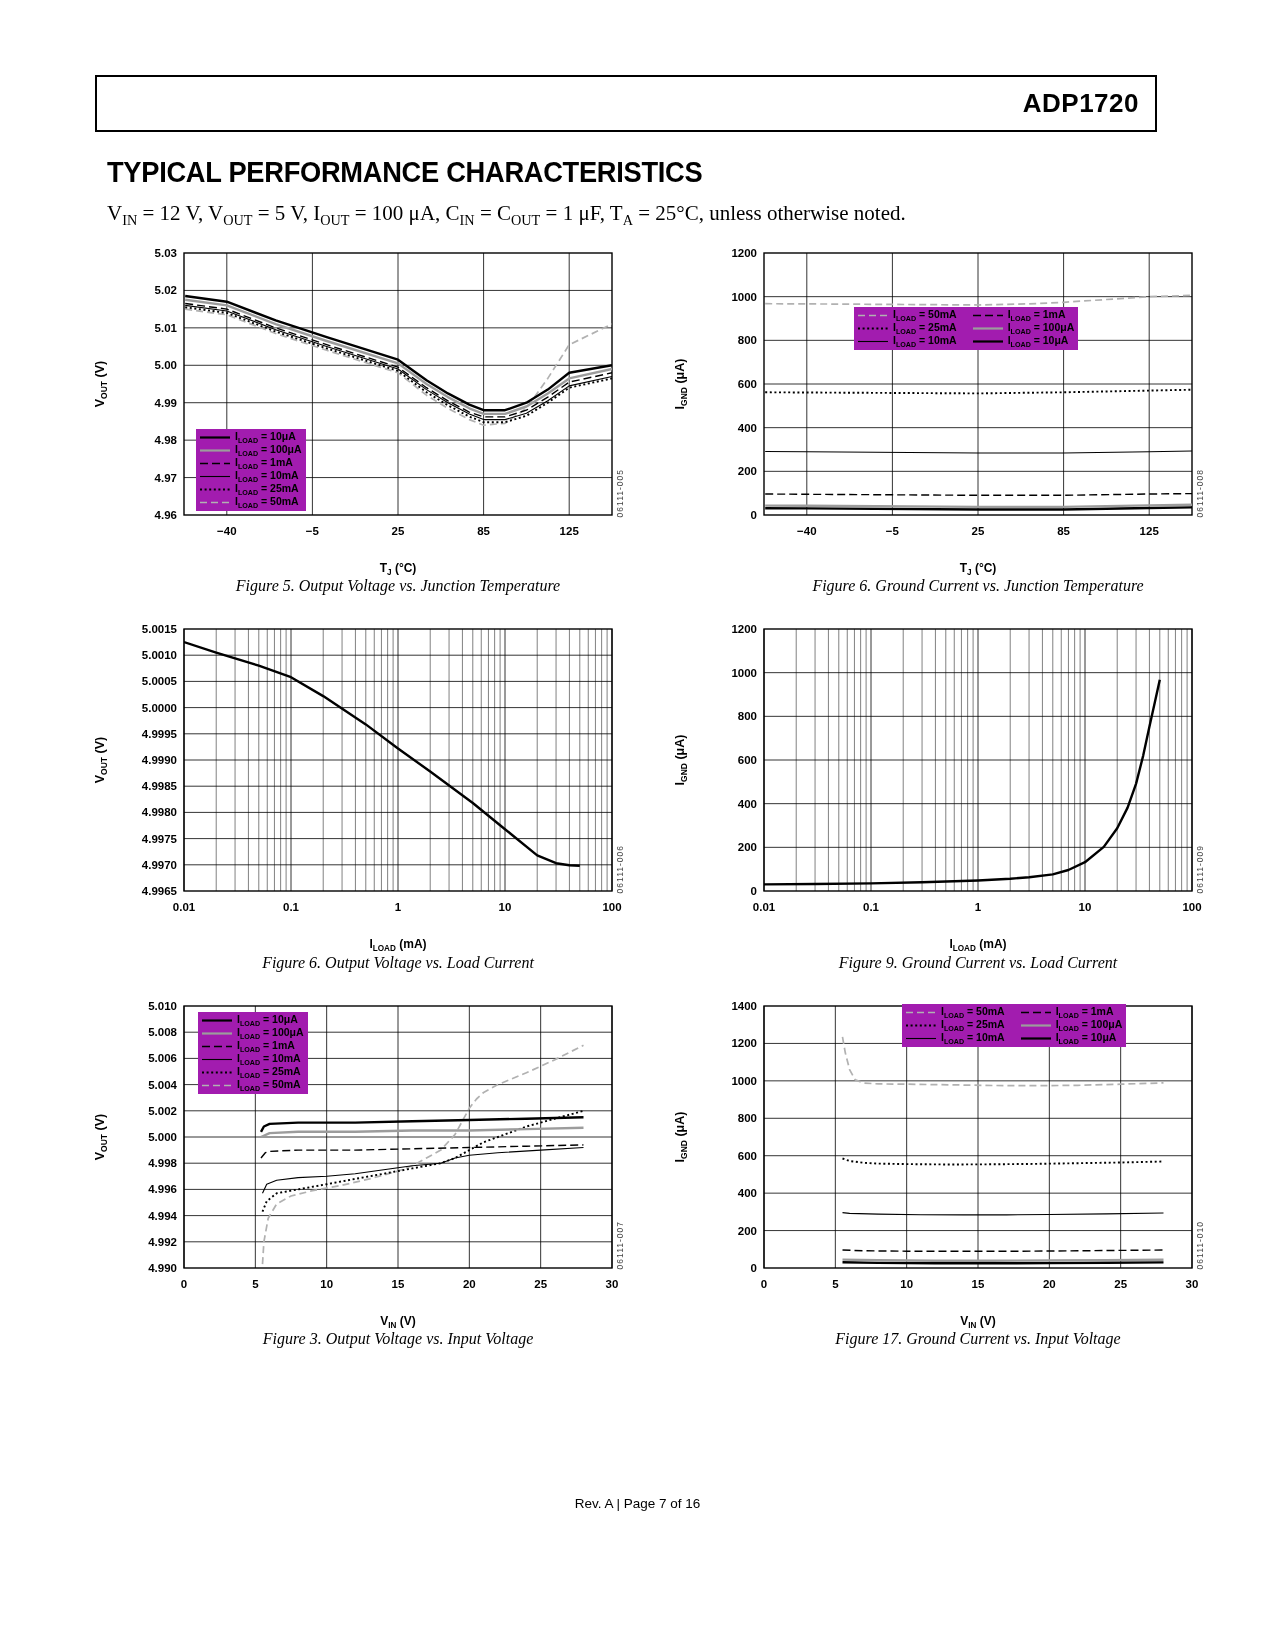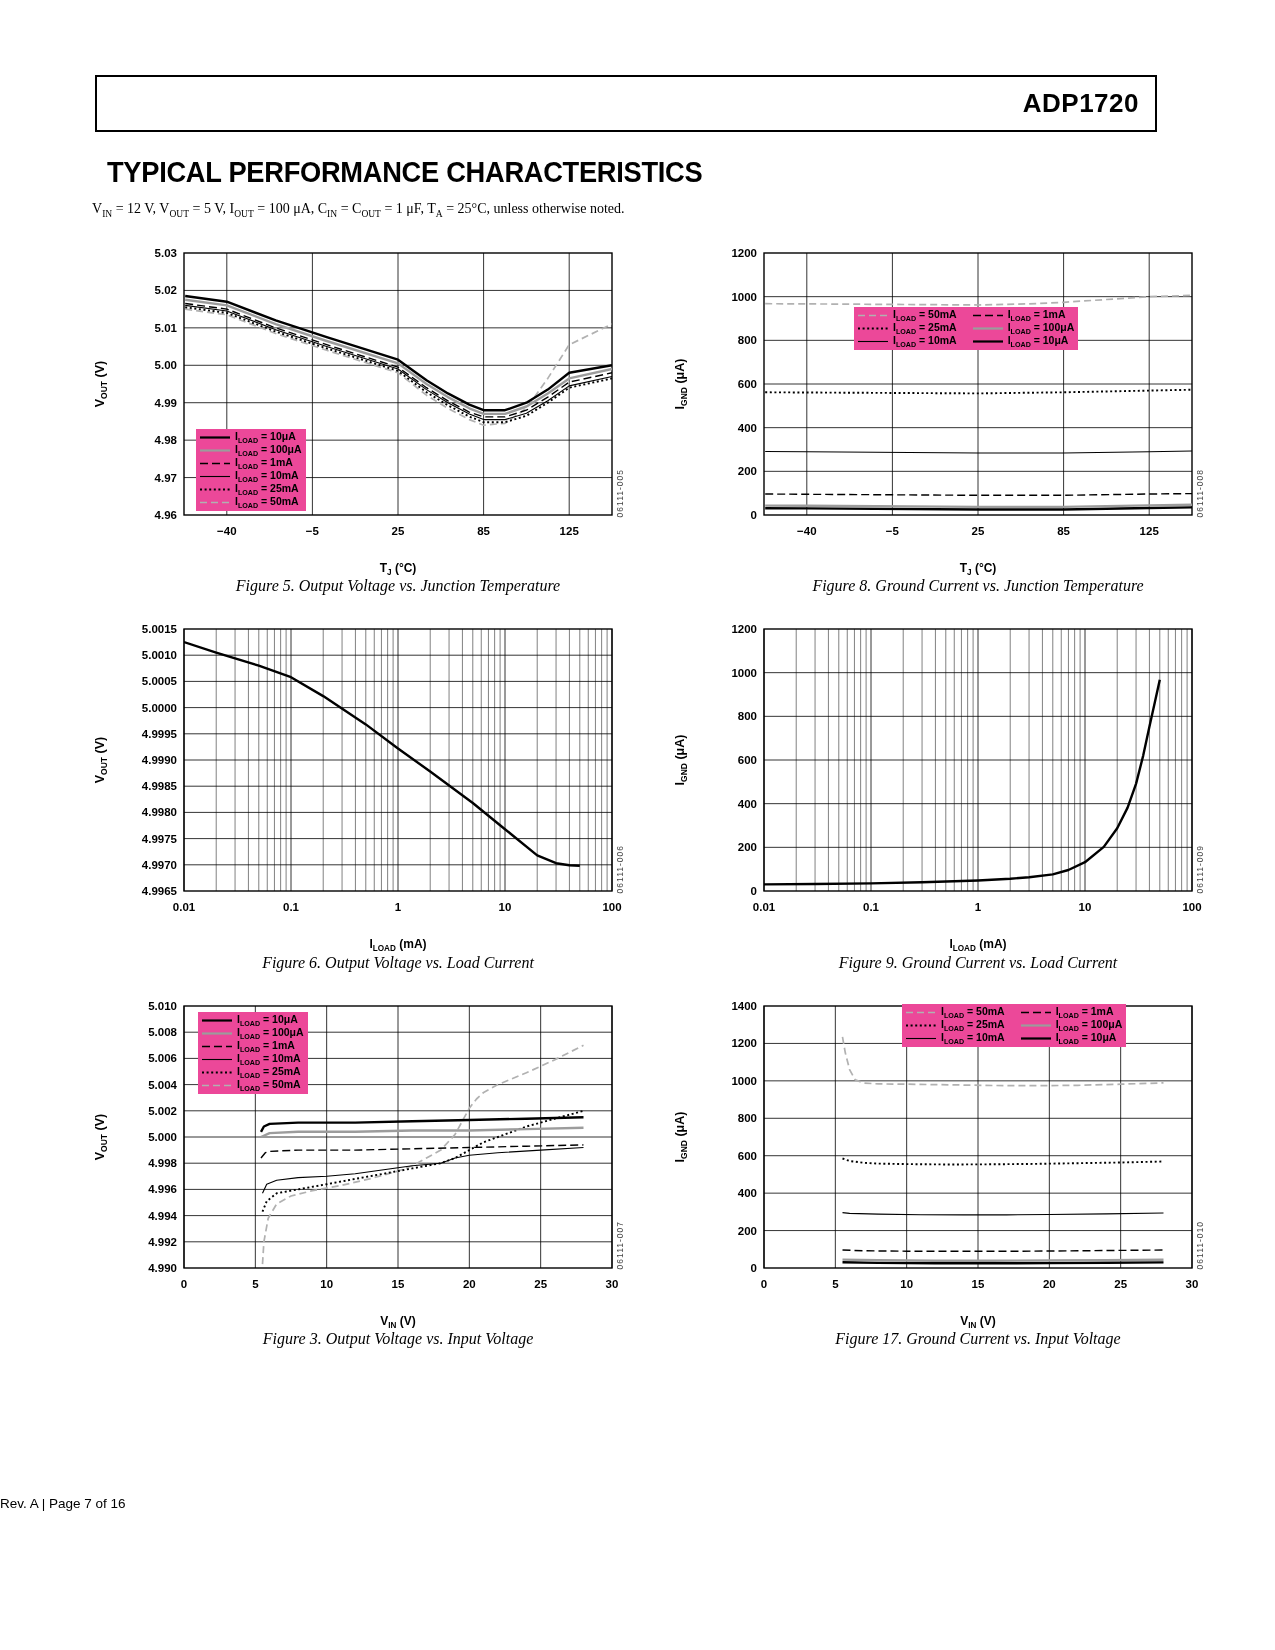--- a/index.html
+++ b/index.html
@@ -6,46 +6,46 @@
   html,body { background:#fff; }
   body { width:1275px; height:1650px; font-family:"Liberation Sans",sans-serif; color:#000; }
   .page { position:relative; width:1275px; height:1650px; overflow:hidden; background:#fff; }
 
   .header-bar { position:absolute; left:95px; top:75px; width:1062px; height:57px;
     border:2px solid #000; display:flex; align-items:center; justify-content:flex-end; padding-right:16px; }
   .part { font-size:26px; font-weight:700; letter-spacing:.5px; }
 
   .title { position:absolute; left:107px; top:156px; font-size:29px; font-weight:700;
     transform:scaleX(.94); transform-origin:left center; letter-spacing:-.3px; white-space:nowrap; }
-  .conditions { position:absolute; left:92px; top:201px; font-family:"Liberation Serif",serif; font-size:14px; }
+  .conditions { position:absolute; left:107px; top:201px; font-family:"Liberation Serif",serif; font-size:21px; }
   .conditions sub, .ylab sub, .xlab sub, .llab sub { font-size:.68em; }
 
   .grid { position:absolute; left:88px; top:243px; display:grid;
     grid-template-columns:540px 540px; column-gap:40px; row-gap:24px; }
 
   .fig { display:grid; grid-template-columns:26px 514px; }
   .ycol { position:relative; width:26px; height:322px; }
   .ylab { position:absolute; top:141px; left:50%; transform:translate(-50%,-50%) rotate(-90deg);
     white-space:nowrap; font-size:12.5px; font-weight:700; }
   .plotbox { position:relative; width:514px; height:322px; }
   svg.plot { display:block; }
   text.tick { font:700 11.5px "Liberation Sans",sans-serif; fill:#000; }
   .xlab { grid-column:2; text-align:center; padding-left:54px; margin-top:-4px;
     font-size:12px; font-weight:700; }
   .caption { grid-column:1 / 3; text-align:center; padding-left:80px; 
     font-family:"Liberation Serif",serif; font-style:italic; font-size:16px; }
   .code { position:absolute; right:3px; bottom:48px; writing-mode:vertical-rl; transform:rotate(180deg);
     font-size:8.5px; color:#444; letter-spacing:1px; }
 
-  .legend { position:absolute; display:flex; gap:16px; background:#ec4899; padding:2px 4px; }
+  .legend { position:absolute; display:flex; gap:16px; background:#a21caf; padding:2px 4px; }
   .lcol { display:flex; flex-direction:column; }
   .litem { display:flex; align-items:center; gap:5px; height:13px; }
   .llab { font-size:10.5px; font-weight:700; white-space:nowrap; }
 
-  .footer { position:absolute; left:0; right:0; top:1496px; font-size:13.5px; }
+  .footer { position:absolute; left:0; right:0; top:1496px; text-align:center; font-size:13.5px; }
 </style>
 </head>
 <body>
 
 <div class="page">
 
   <div class="header-bar">
     <span class="part">ADP1720</span>
   </div>
 
@@ -218,21 +218,21 @@
                 <svg width="30" height="9">
                   <line x1="0" y1="4.5" x2="30" y2="4.5" stroke="#000000" stroke-width="2.2"></line>
                 </svg>
                 <span class="llab">I<sub>LOAD</sub> = 10μA</span>
               </div>
             </div>
           </div>
         <div class="code">06111-008</div>
       </div>
       <div class="xlab">T<sub>J</sub> (°C)</div>
-      <figcaption class="caption">Figure 8. Ground Current vs. Junction Temperature</figcaption>
+      <figcaption class="caption">Figure 6. Ground Current vs. Junction Temperature</figcaption>
     </figure>
 
     <figure class="fig">
       <div class="ycol">
         <div class="ylab">V<sub>OUT</sub> (V)</div>
       </div>
       <div class="plotbox">
         <svg class="plot" viewBox="0 0 514 322" width="514" height="322">
             <line x1="102.210209536046" y1="10" x2="102.210209536046" y2="272" stroke="#000" stroke-width="0.5"></line>
             <line x1="121.05197425500387" y1="10" x2="121.05197425500387" y2="272" stroke="#000" stroke-width="0.5"></line>

